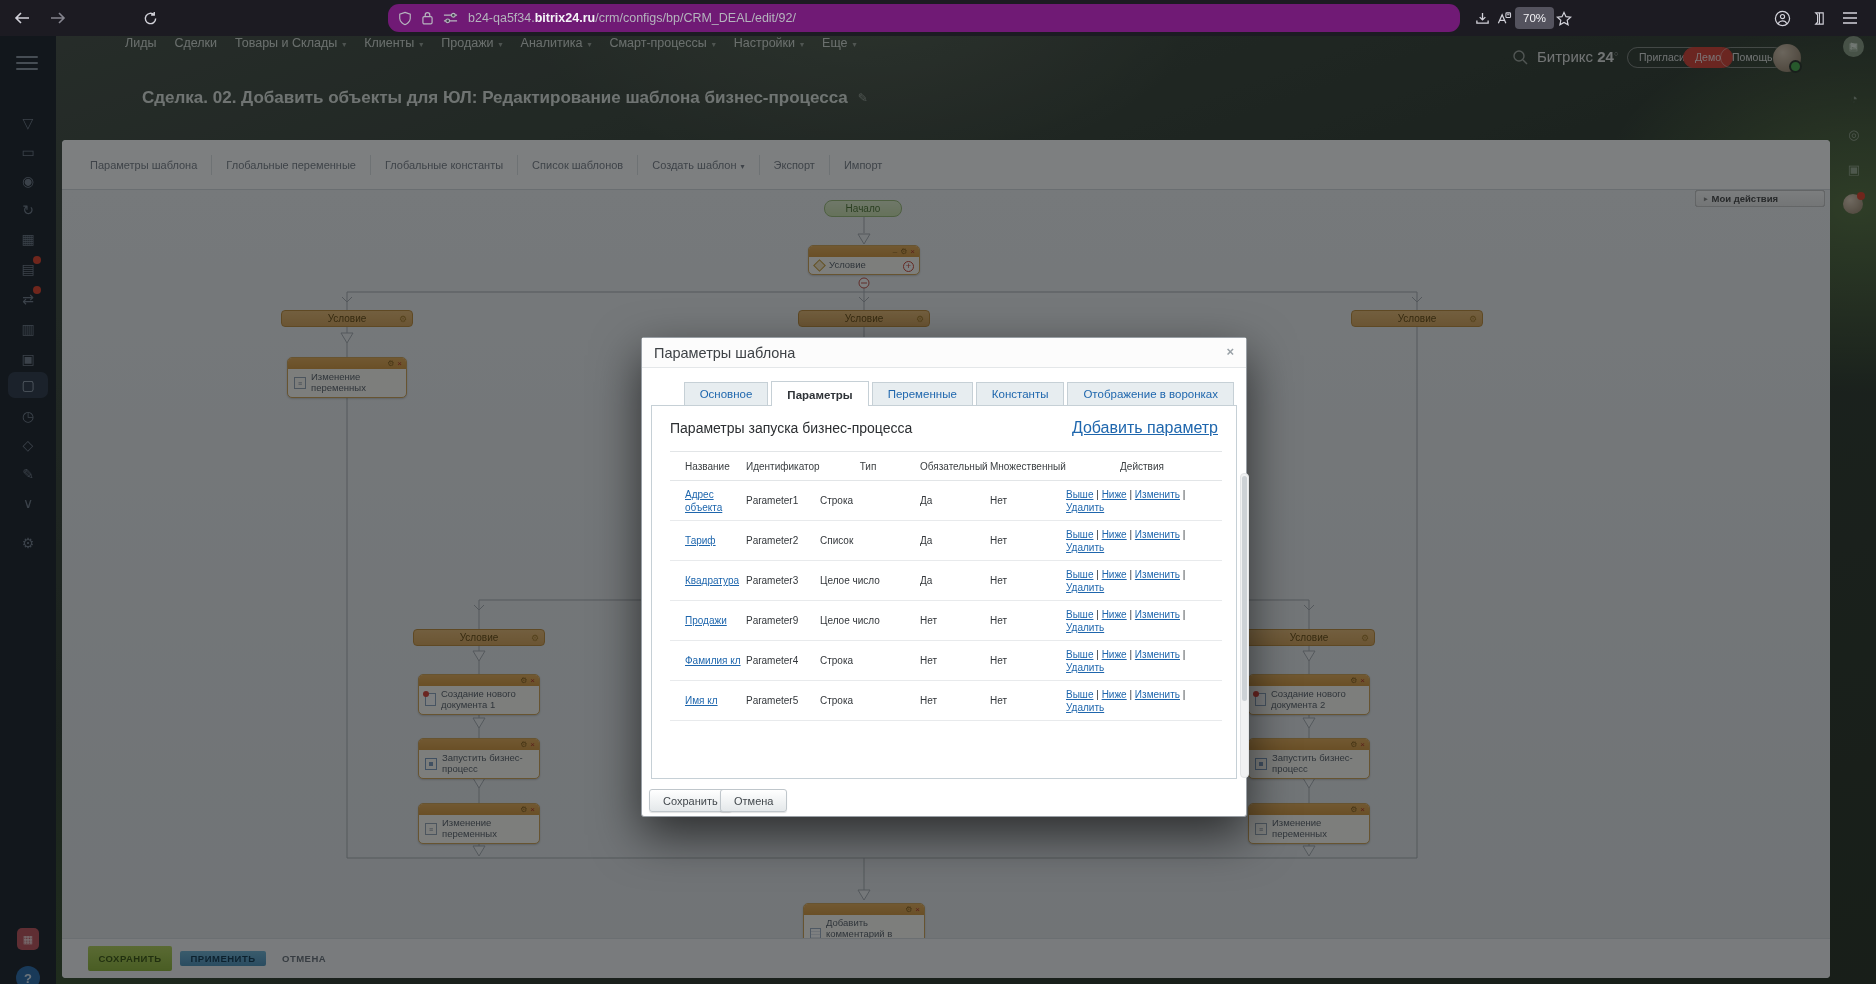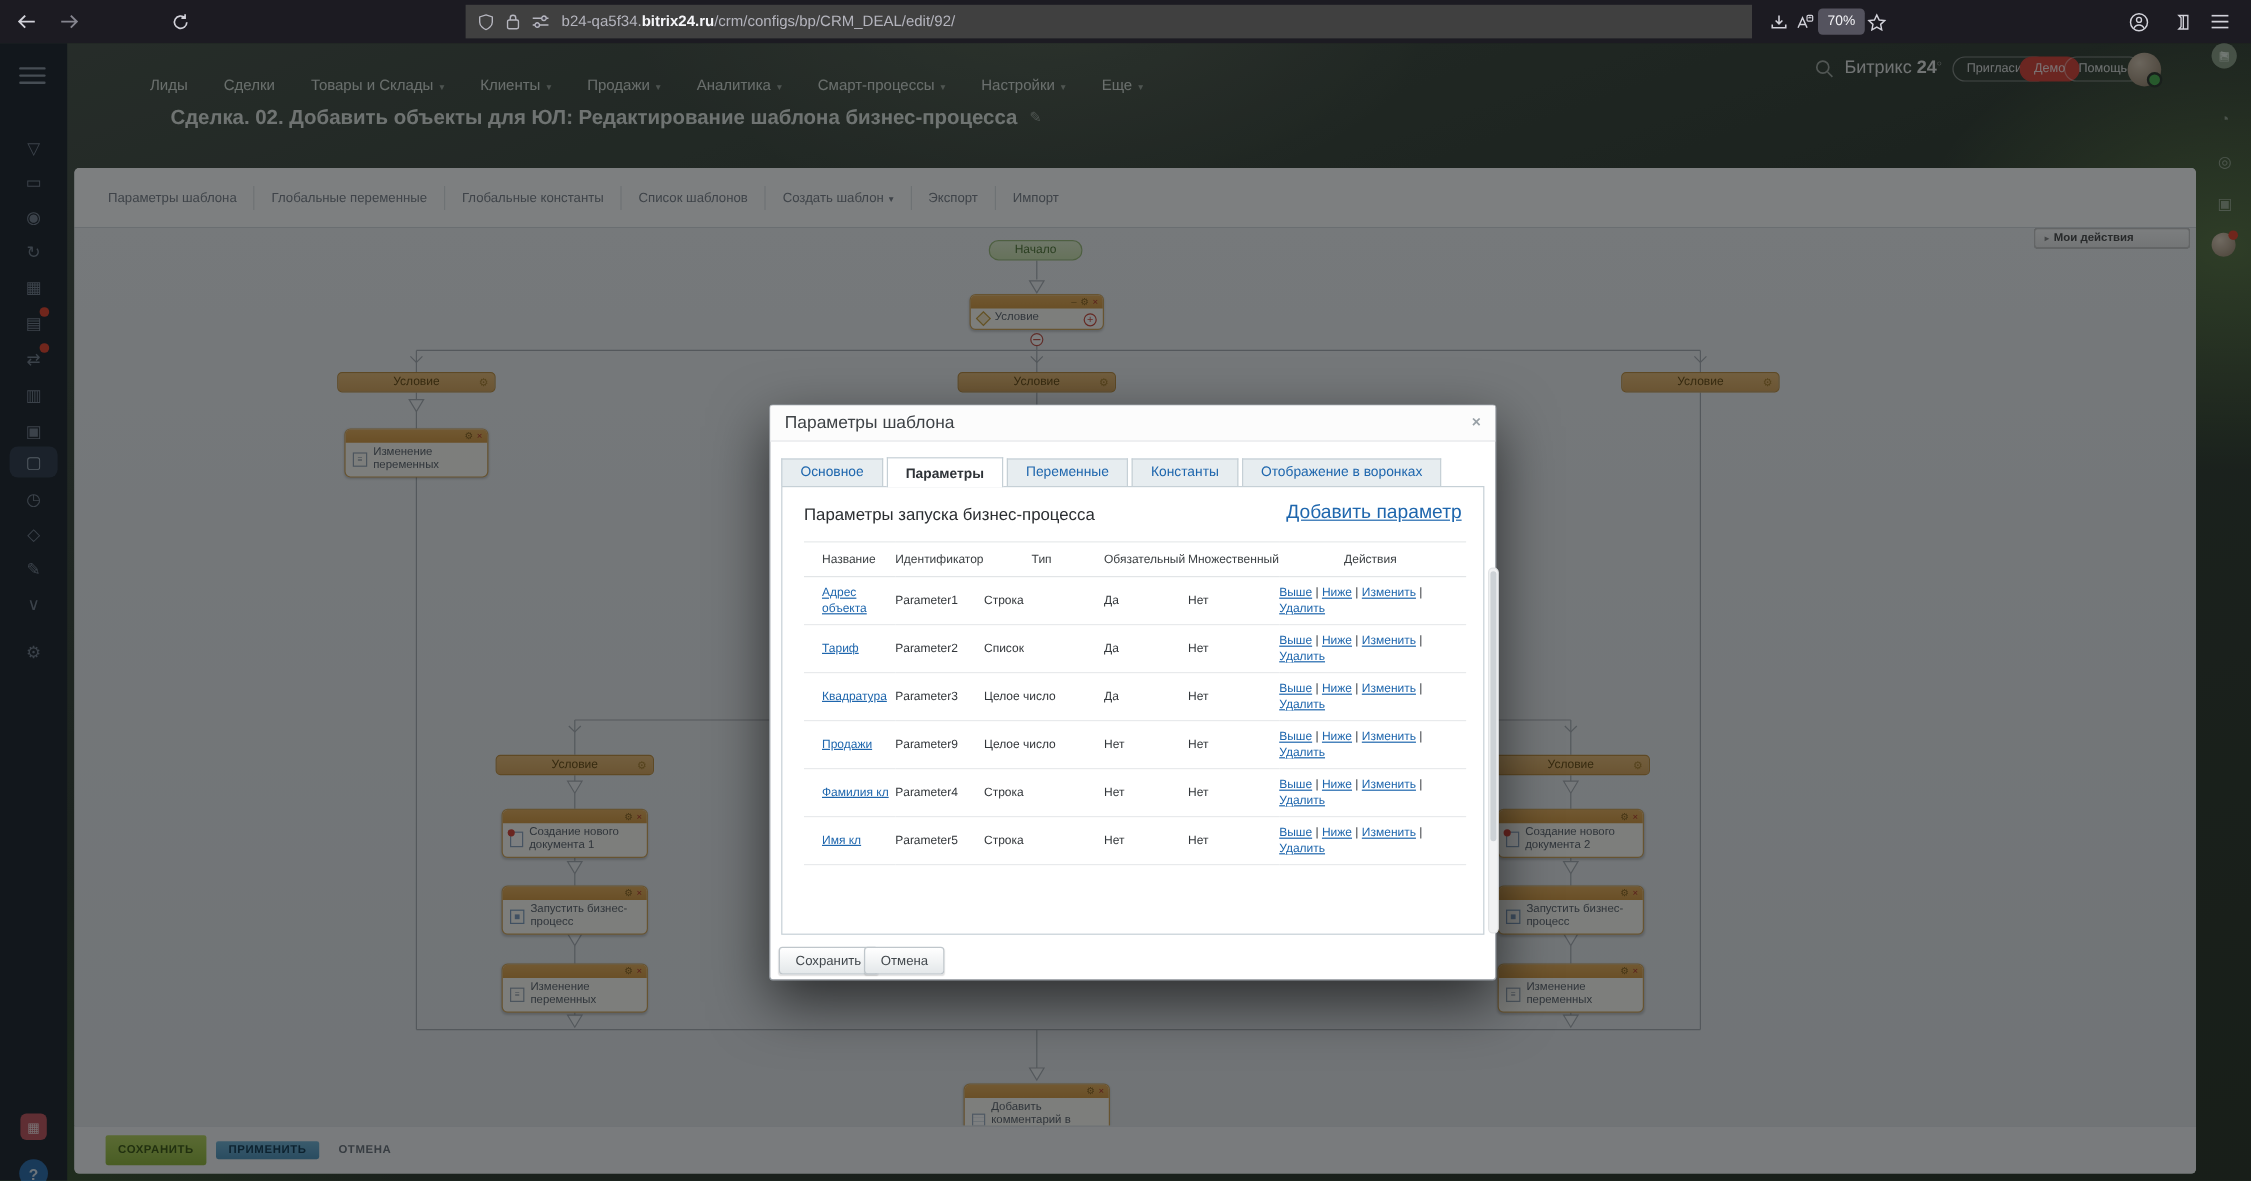--- a/index.html
+++ b/index.html
@@ -6,21 +6,21 @@
   html,body { width:1876px; height:984px; }
   body { position:relative; overflow:hidden; background:#0c0f0c;
          font-family:"Liberation Sans", sans-serif; }
 
   
   .browser { position:absolute; top:0; left:0; width:1876px; height:36px;
              background:#1c1b22; z-index:40; }
   .b-ic { position:absolute; top:6px; width:24px; height:24px; display:flex;
           align-items:center; justify-content:center; color:#d2d2da; }
   .urlbar { position:absolute; left:388px; top:4px; width:1072px; height:28px;
-            background:#404040; border-radius:0; display:flex; align-items:center;
+            background:#701a75; border-radius:11px; display:flex; align-items:center;
             padding-left:10px; }
   .urlbar svg { margin-right:10px; flex:none; }
   .url-text { font-size:12.5px; color:#b4b4bd; white-space:nowrap; }
   .url-text b { color:#f5f5f8; font-weight:bold; }
   .zoom-chip { position:absolute; left:1515px; top:7px; height:22px; padding:0 8px;
                background:#54535e; border-radius:4px; color:#f3f3f6; font-size:11.5px;
                line-height:22px; }
 
   
   .app { position:absolute; top:36px; left:0; width:1876px; height:948px;
@@ -49,21 +49,21 @@
   .rail-market { position:absolute; left:17px; top:892px; width:22px; height:22px;
                  border-radius:5px; background:#c1565e; color:#f5dfe1; font-size:11px;
                  display:flex; align-items:center; justify-content:center; }
   .rail-help { position:absolute; left:16px; top:930px; width:24px; height:24px;
                border-radius:50%; background:#2e6fae; color:#dce9f5; font-size:13px;
                display:flex; align-items:center; justify-content:center; font-weight:bold; }
 
   
   .top-nav { position:absolute; left:56px; top:0; height:42px; right:44px; z-index:2; }
   .nav-items { position:absolute; left:69px; top:0; height:42px; display:flex;
-               align-items:flex-end; gap:30px; }
+               align-items:flex-start; gap:18px; }
   .nav-item { color:rgba(235,240,235,.88); font-size:12.5px; white-space:nowrap; cursor:pointer; }
   .nav-item.on::after { content:"▾"; font-size:8px; margin-left:5px; opacity:.6; }
   .nav-search { position:absolute; left:1456px; top:13px; }
   .nav-logo { position:absolute; left:1481px; top:12px; color:rgba(255,255,255,.88);
               font-size:15px; white-space:nowrap; }
   .nav-logo b { font-weight:bold; }
   .nav-logo sup { font-size:7px; opacity:.7; }
   .pill { position:absolute; top:11px; height:21px; border:1px solid rgba(255,255,255,.4);
           border-radius:11px; color:rgba(255,255,255,.85); font-size:10.5px; line-height:19px;
           padding:0 11px; cursor:pointer; white-space:nowrap; }
@@ -158,21 +158,21 @@
 
   
   .modal { position:absolute; left:641px; top:337px; width:606px; height:480px; background:#fff;
            border:1px solid #999fa5; border-radius:3px; box-shadow:0 18px 48px rgba(0,0,0,.62);
            z-index:30; }
   .m-title { height:30px; line-height:30px; padding:0 12px; font-size:14.5px; color:#3e4246;
              border-bottom:1px solid #e4e7e9; background:#fcfcfc; }
   .m-close { position:absolute; top:7px; right:12px; color:#99a1a7; font-size:13px;
              font-weight:bold; line-height:1; cursor:pointer; }
   .m-tabs { position:absolute; left:9px; right:9px; top:40px; height:27px; display:flex;
-            align-items:flex-end; z-index:3; }
+            align-items:flex-end; z-index:3;justify-content:flex-end; }
   .m-tab { background:#e7edf0; border:1px solid #c6d0d6; border-bottom:none; color:#1e66ad;
            padding:5px 15px 5px; margin-right:3px; font-size:11.5px; cursor:pointer; white-space:nowrap; }
   .m-tab.on { background:#fff; color:#2f3338; font-weight:bold; padding-top:7px;
               margin-bottom:-1px; z-index:4; }
   .m-box { position:absolute; left:9px; right:9px; top:67px; height:374px;
            border:1px solid #c6d0d6; background:#fff; z-index:2; }
   .m-box-head { display:flex; justify-content:space-between; align-items:center;
                 padding:13px 18px 9px; }
   .m-box-head h3 { font-size:14px; font-weight:normal; color:#2b2e31; }
   .m-add { color:#1e66ad; text-decoration:underline; font-size:16px; cursor:pointer; }

